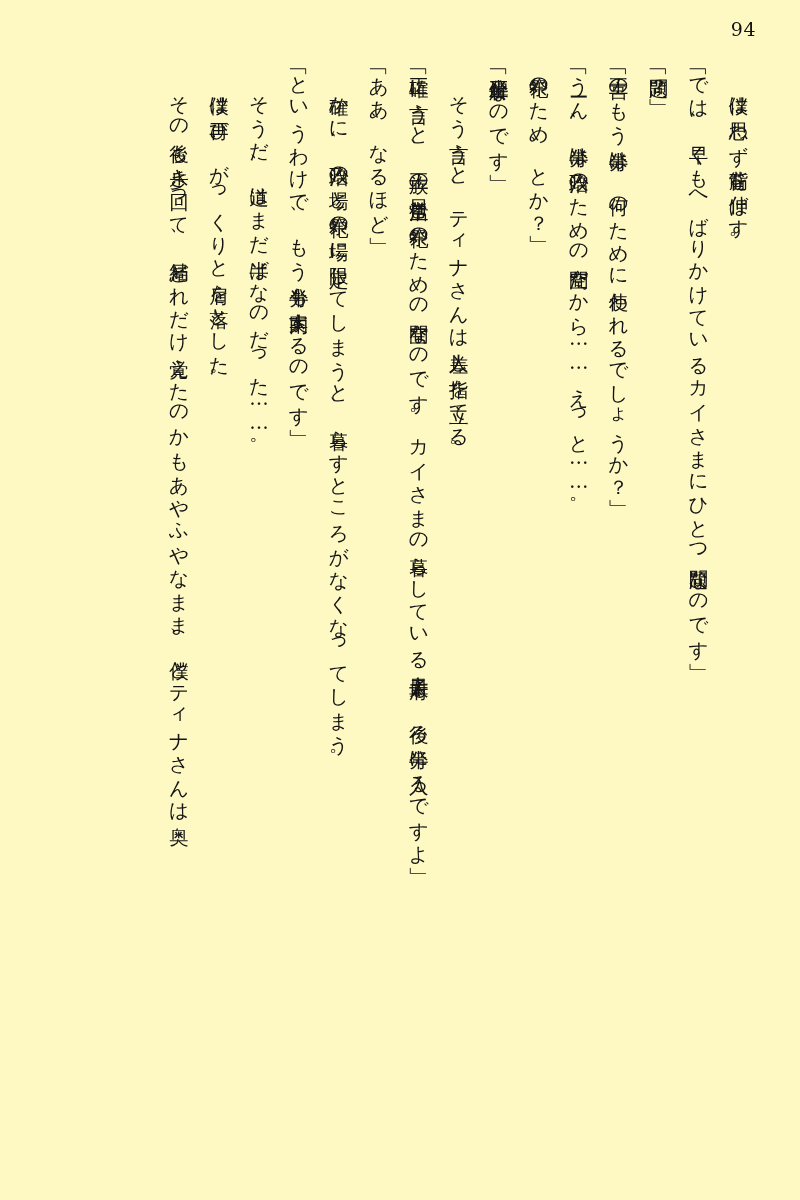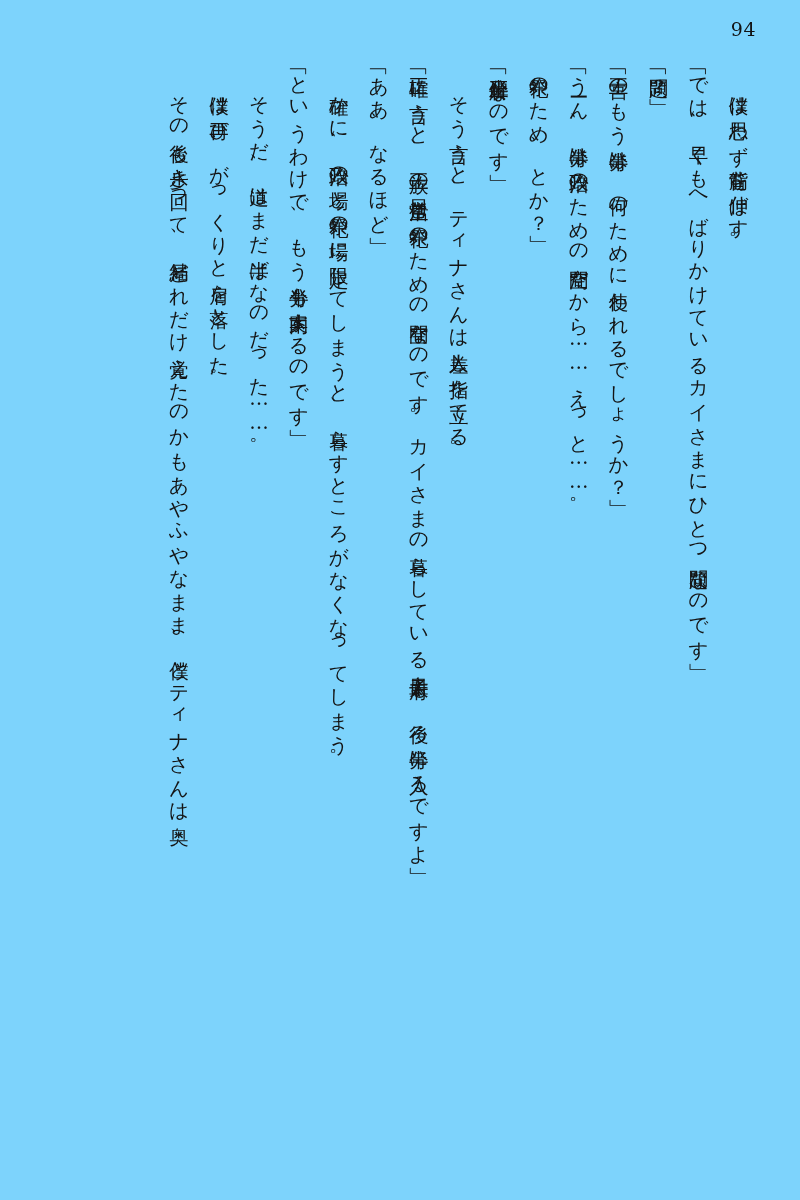--- a/index.html
+++ b/index.html
@@ -12,21 +12,21 @@
     height: 1200px;
     overflow: hidden;
     font-family: "DejaVu Serif", "Liberation Serif", serif;
     color: #121212;
   }
 
   .page {
     position: relative;
     width: 800px;
     height: 1200px;
-    background: #7dd3fc;
+    background: #fef9c3;
     box-sizing: border-box;
   }
 
   
   .page-number {
     position: absolute;
     top: 18px;
     right: 44px;
     font-size: 19px;
     font-family: "DejaVu Serif", "Liberation Serif", serif;

